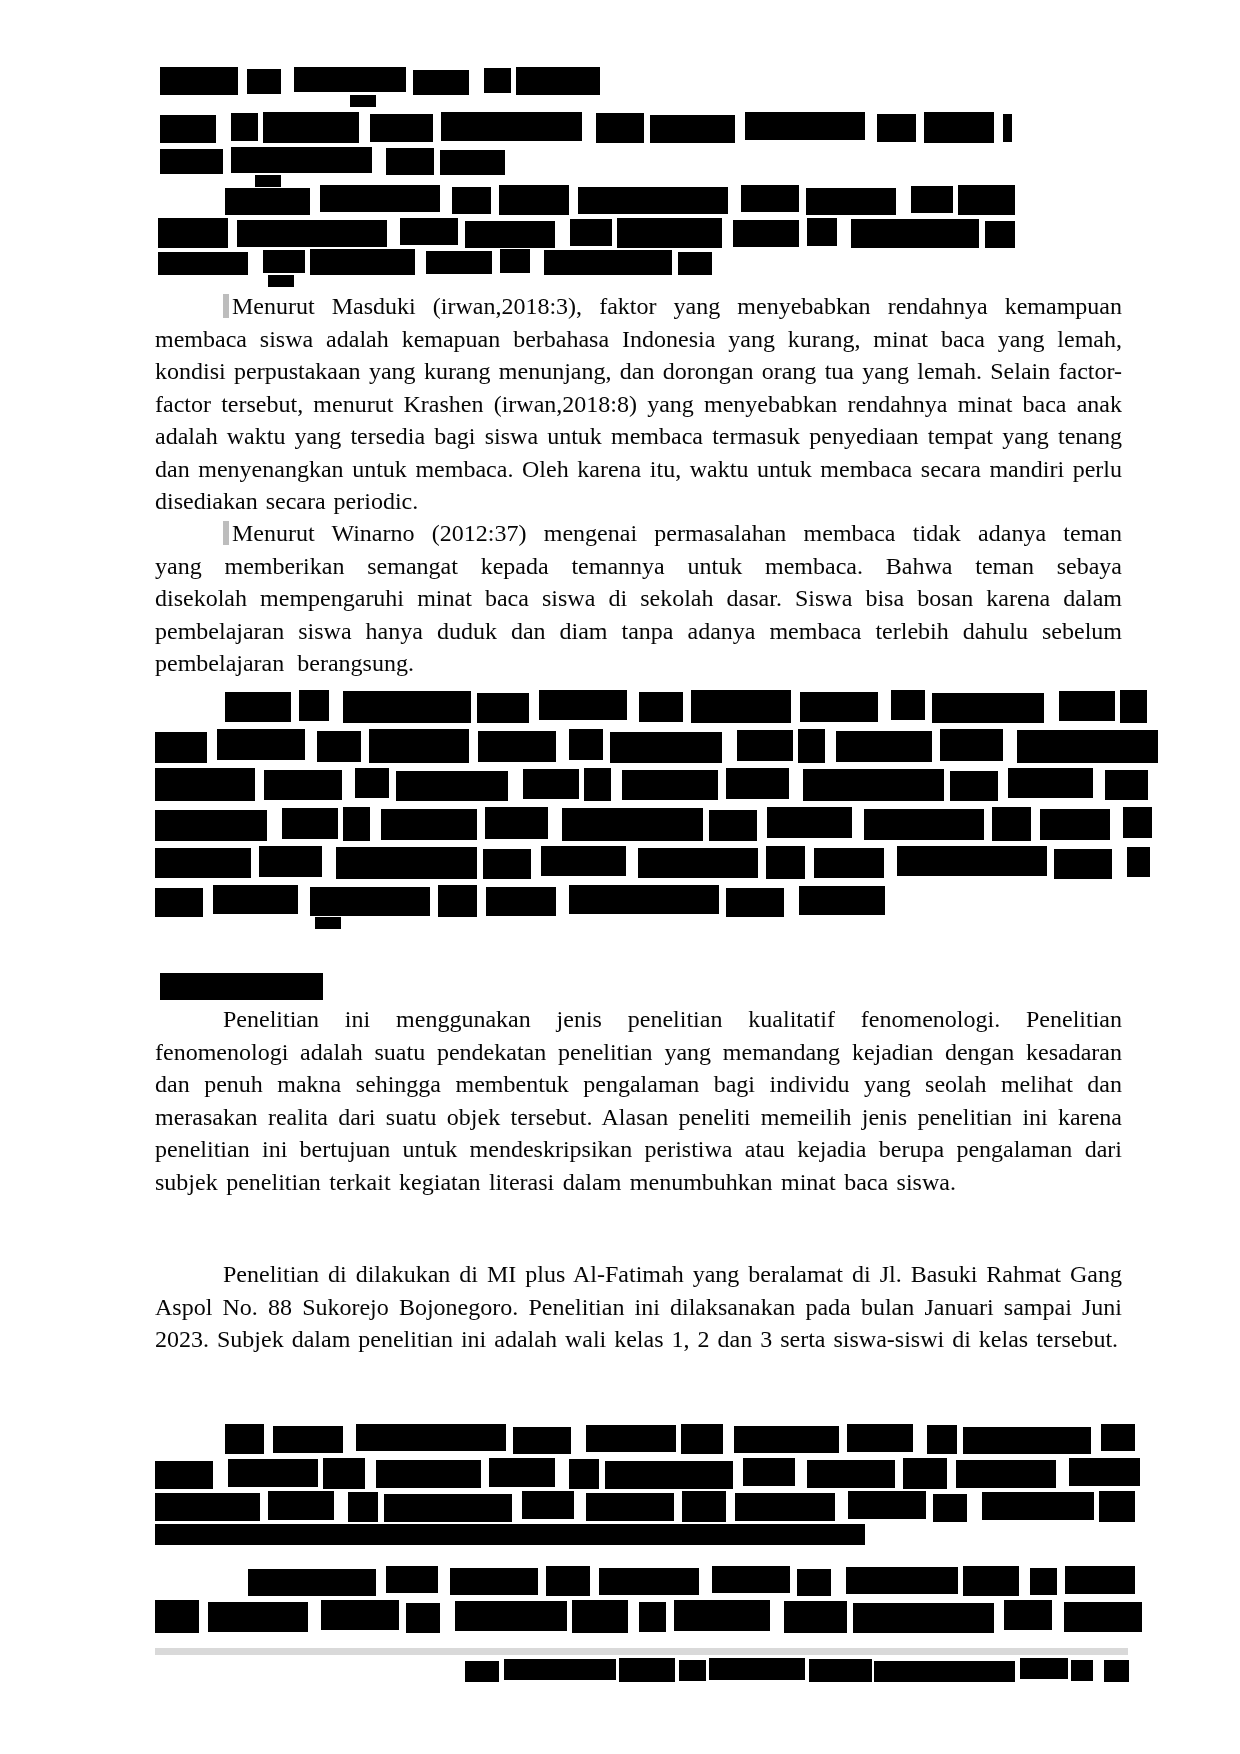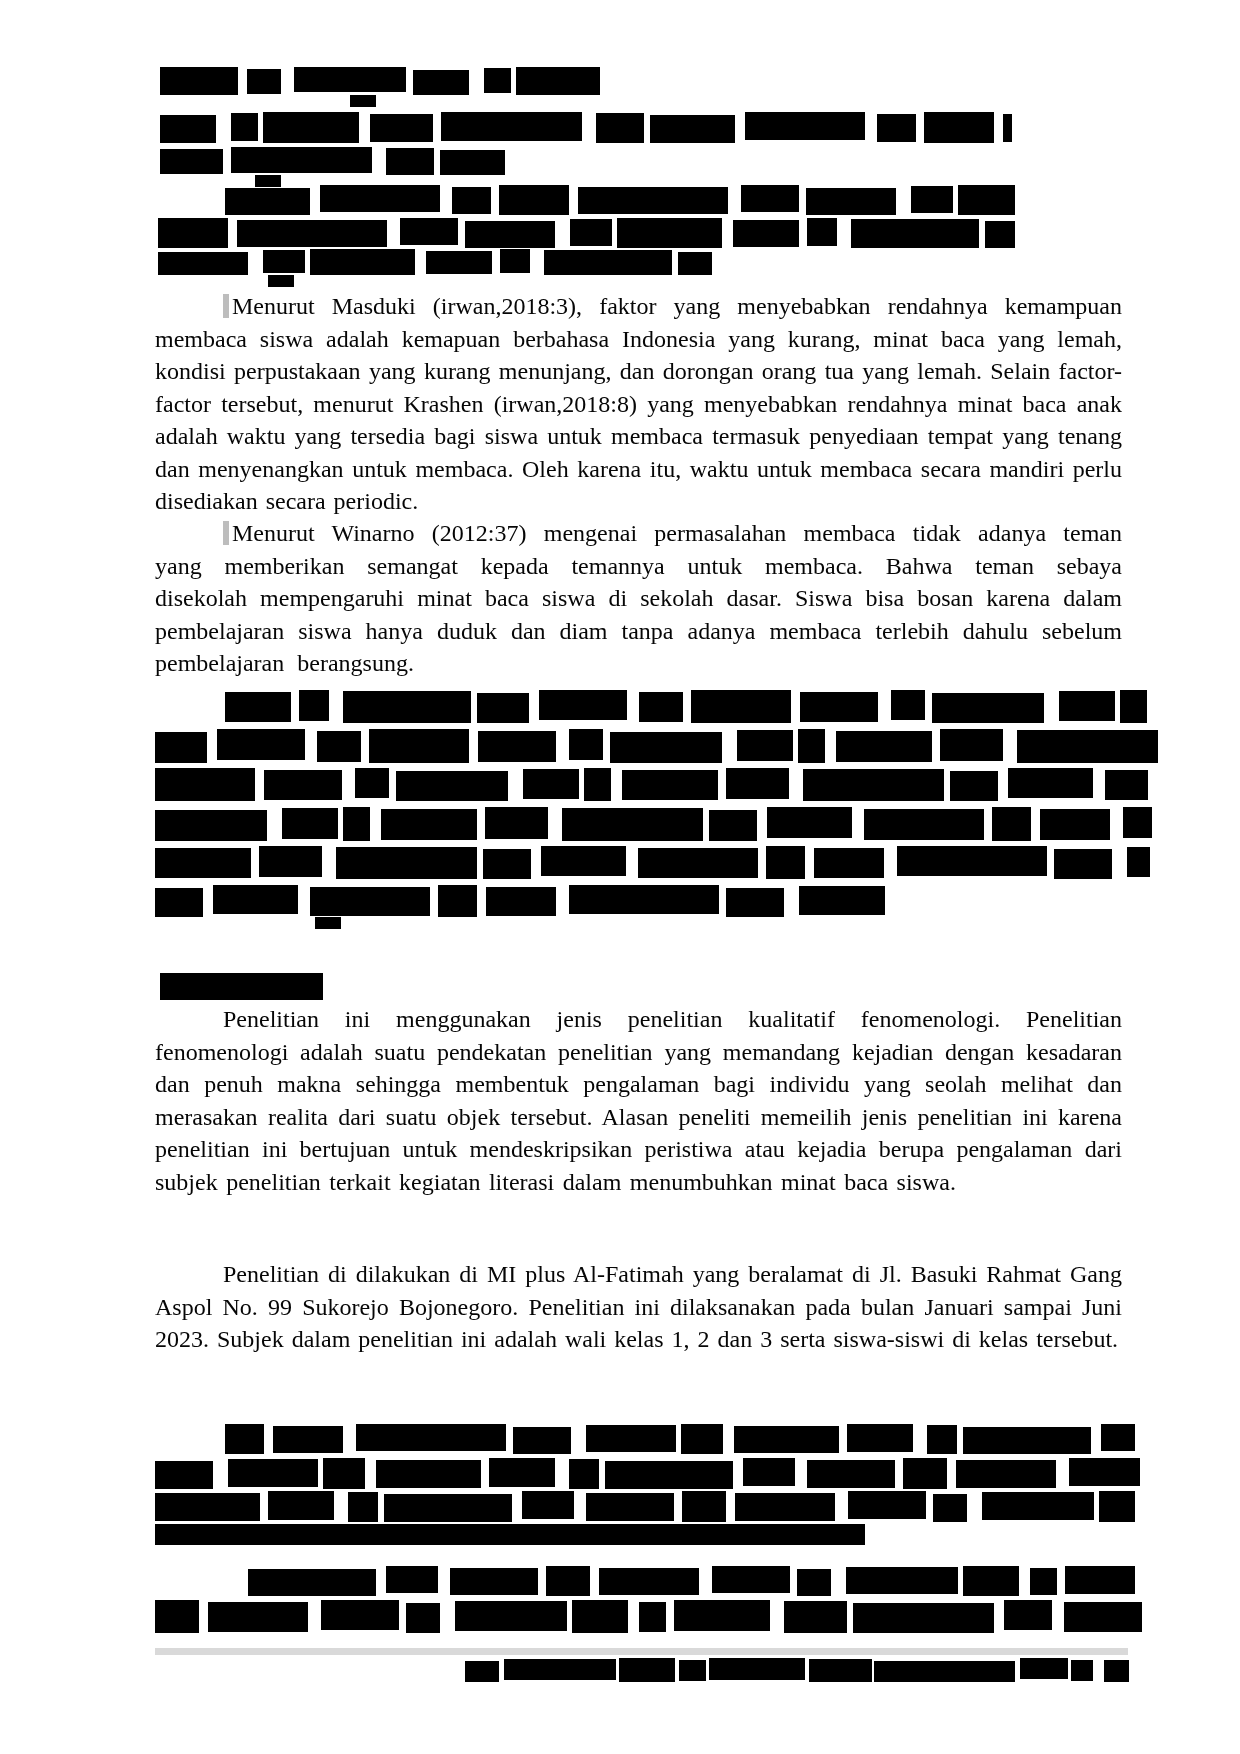--- a/index.html
+++ b/index.html
@@ -46,21 +46,21 @@
 <body>
 
 <div class="page">
 
   <p class="para caret" style="top:290px;">Menurut Masduki (irwan,2018:3), faktor yang menyebabkan rendahnya kemampuan membaca siswa adalah kemapuan berbahasa Indonesia yang kurang, minat baca yang lemah, kondisi perpustakaan yang kurang menunjang, dan dorongan orang tua yang lemah. Selain factor-factor tersebut, menurut Krashen (irwan,2018:8) yang menyebabkan rendahnya minat baca anak adalah waktu yang tersedia bagi siswa untuk membaca termasuk penyediaan tempat yang tenang dan menyenangkan untuk membaca. Oleh karena itu, waktu untuk membaca secara mandiri perlu disediakan secara periodic.</p>
 
   <p class="para wide caret" style="top:517px;">Menurut Winarno (2012:37) mengenai permasalahan membaca tidak adanya teman yang memberikan semangat kepada temannya untuk membaca. Bahwa teman sebaya disekolah mempengaruhi minat baca siswa di sekolah dasar. Siswa bisa bosan karena dalam pembelajaran siswa hanya duduk dan diam tanpa adanya membaca terlebih dahulu sebelum pembelajaran berangsung.</p>
 
   <p class="para midwide" style="top:1003px;">Penelitian ini menggunakan jenis penelitian kualitatif fenomenologi. Penelitian fenomenologi adalah suatu pendekatan penelitian yang memandang kejadian dengan kesadaran dan penuh makna sehingga membentuk pengalaman bagi individu yang seolah melihat dan merasakan realita dari suatu objek tersebut. Alasan peneliti memeilih jenis penelitian ini karena penelitian ini bertujuan untuk mendeskripsikan peristiwa atau kejadia berupa pengalaman dari subjek penelitian terkait kegiatan literasi dalam menumbuhkan minat baca siswa.</p>
 
-  <p class="para" style="top:1258px;">Penelitian di dilakukan di MI plus Al-Fatimah yang beralamat di Jl. Basuki Rahmat Gang Aspol No. 99 Sukorejo Bojonegoro. Penelitian ini dilaksanakan pada bulan Januari sampai Juni 2023. Subjek dalam penelitian ini adalah wali kelas 1, 2 dan 3 serta siswa-siswi di kelas tersebut.</p>
+  <p class="para" style="top:1258px;">Penelitian di dilakukan di MI plus Al-Fatimah yang beralamat di Jl. Basuki Rahmat Gang Aspol No. 88 Sukorejo Bojonegoro. Penelitian ini dilaksanakan pada bulan Januari sampai Juni 2023. Subjek dalam penelitian ini adalah wali kelas 1, 2 dan 3 serta siswa-siswi di kelas tersebut.</p>
 
   <div class="divider"></div>
 
 <div class="redact-row" style="left: 160px; top: 67px; width: 440px; height: 28px;">
       <span class="redact-seg" style="left: 0px; top: 0px; width: 78px; height: 28px;"></span>
       <span class="redact-seg" style="left: 87px; top: 2px; width: 34px; height: 25px;"></span>
       <span class="redact-seg" style="left: 134px; top: 0px; width: 112px; height: 25px;"></span>
       <span class="redact-seg" style="left: 253px; top: 3px; width: 56px; height: 25px;"></span>
       <span class="redact-seg" style="left: 324px; top: 1px; width: 27px; height: 25px;"></span>
       <span class="redact-seg" style="left: 356px; top: 0px; width: 84px; height: 28px;"></span>

